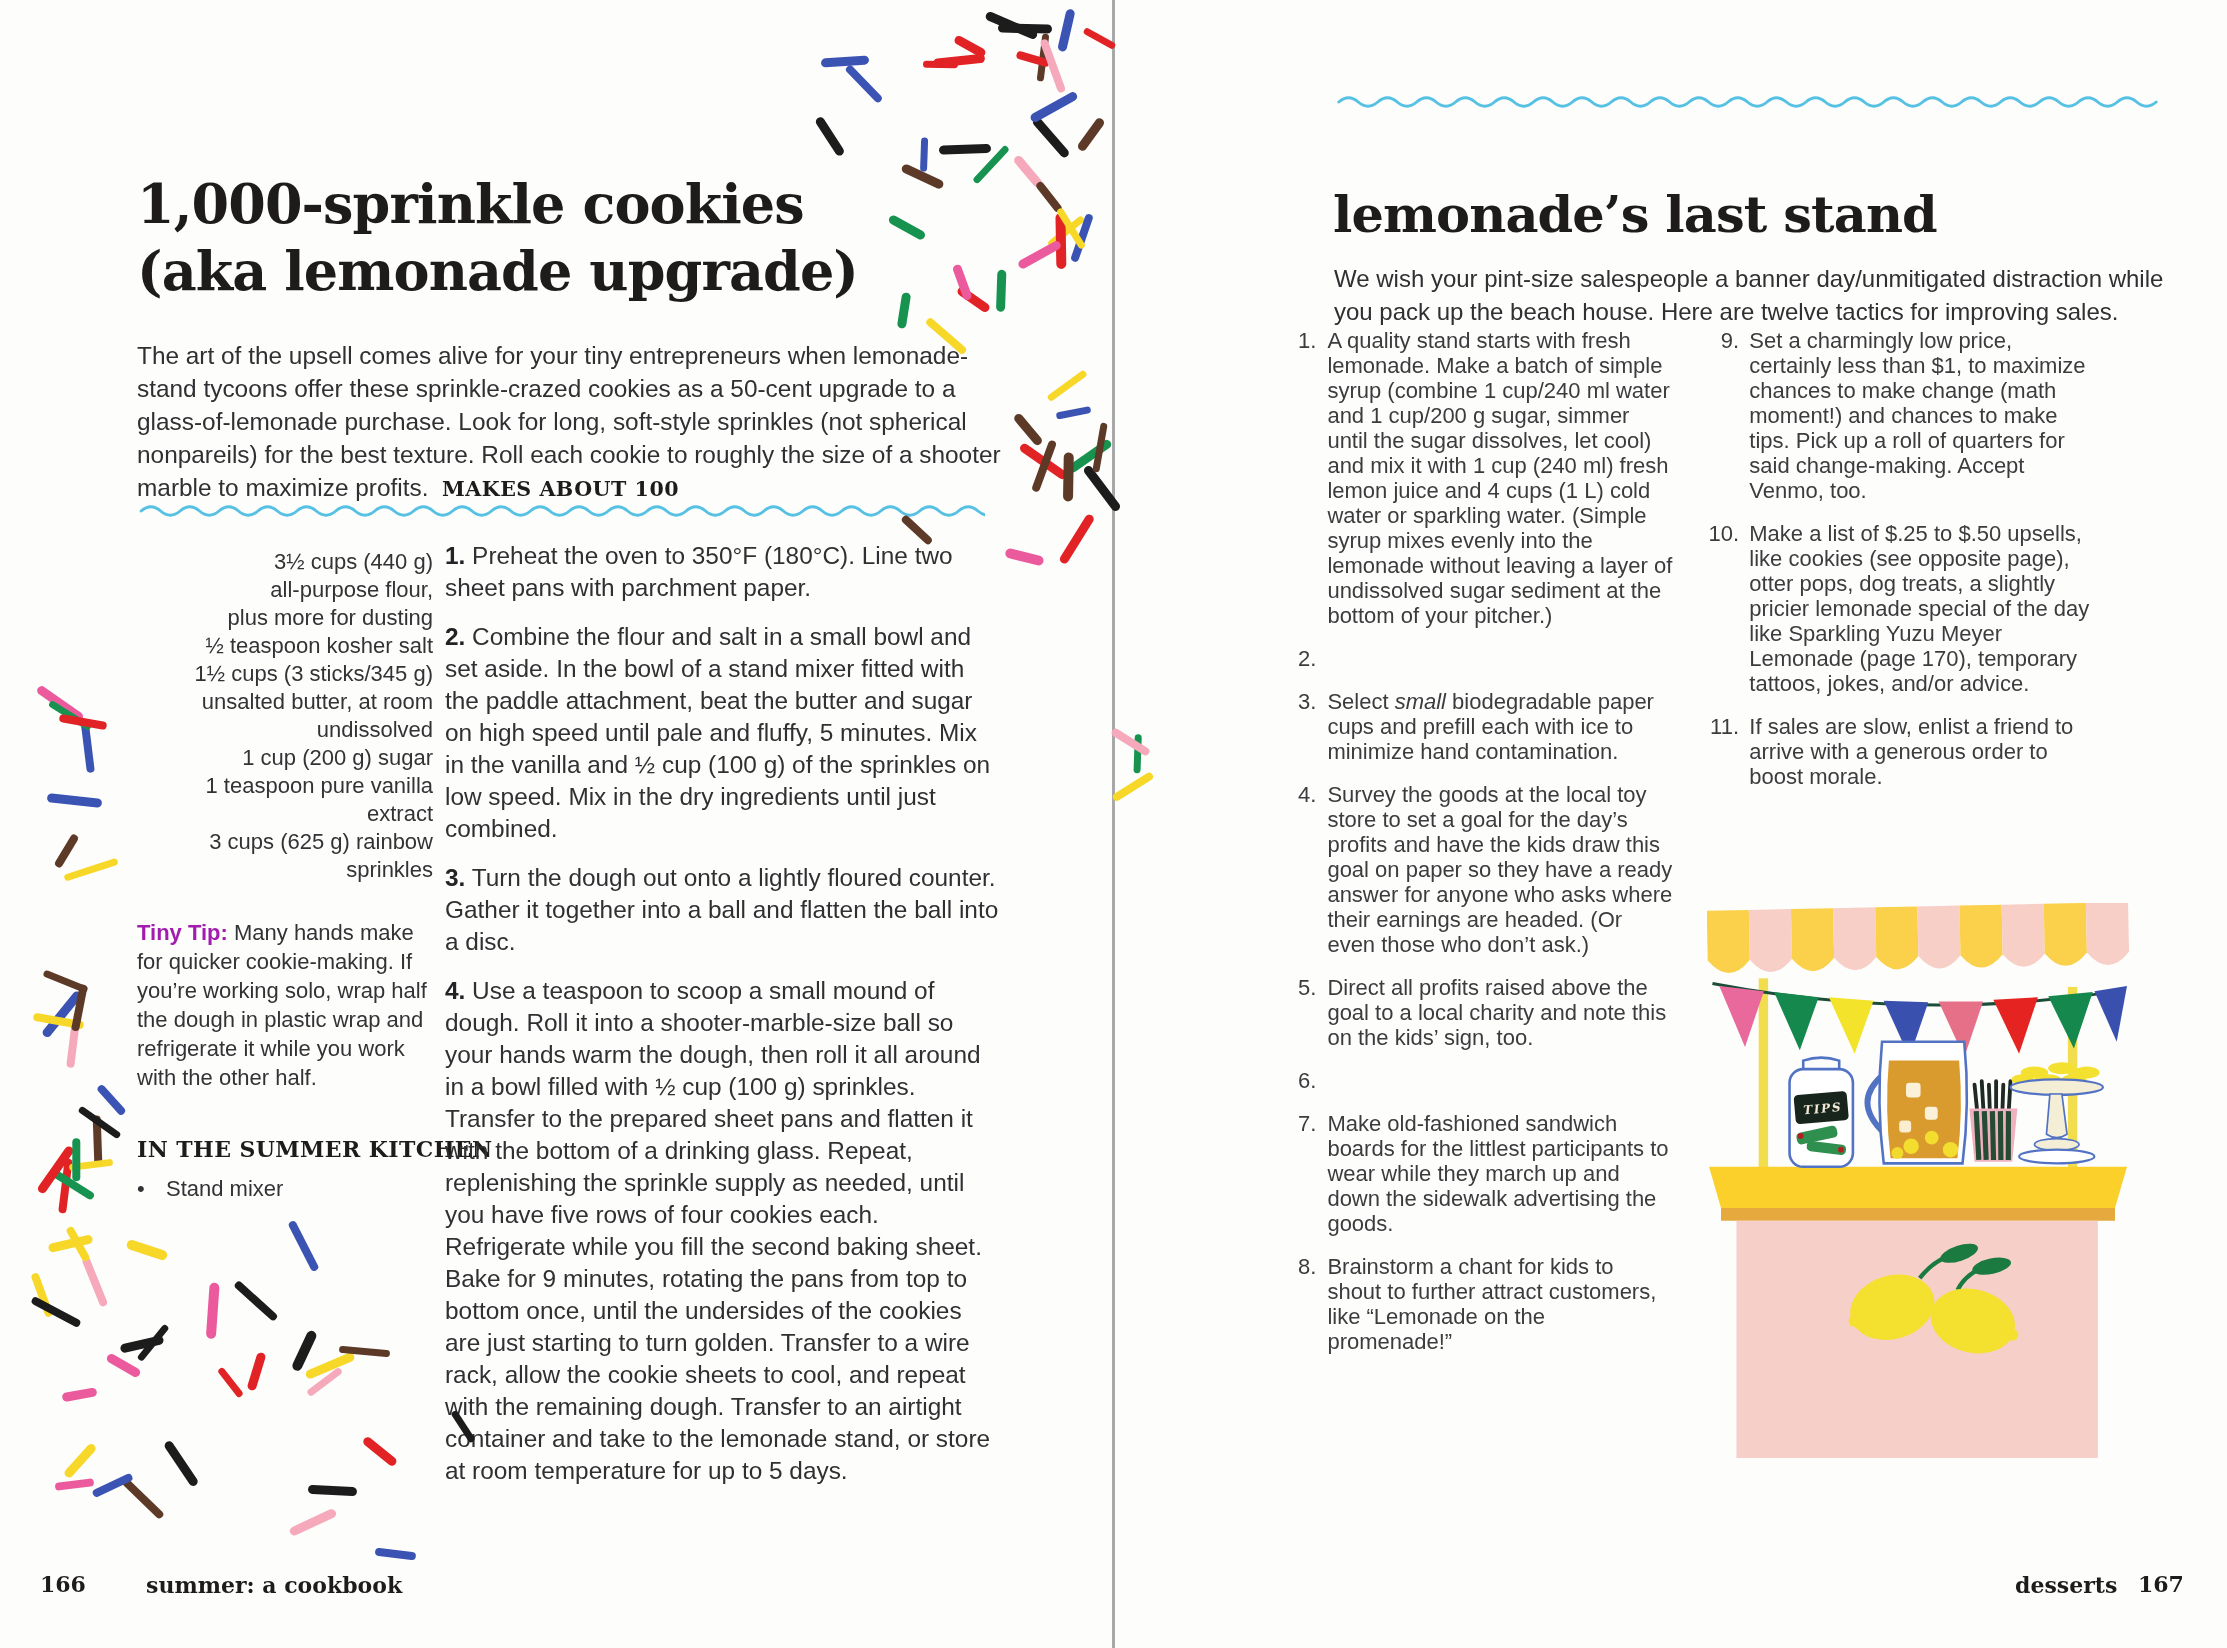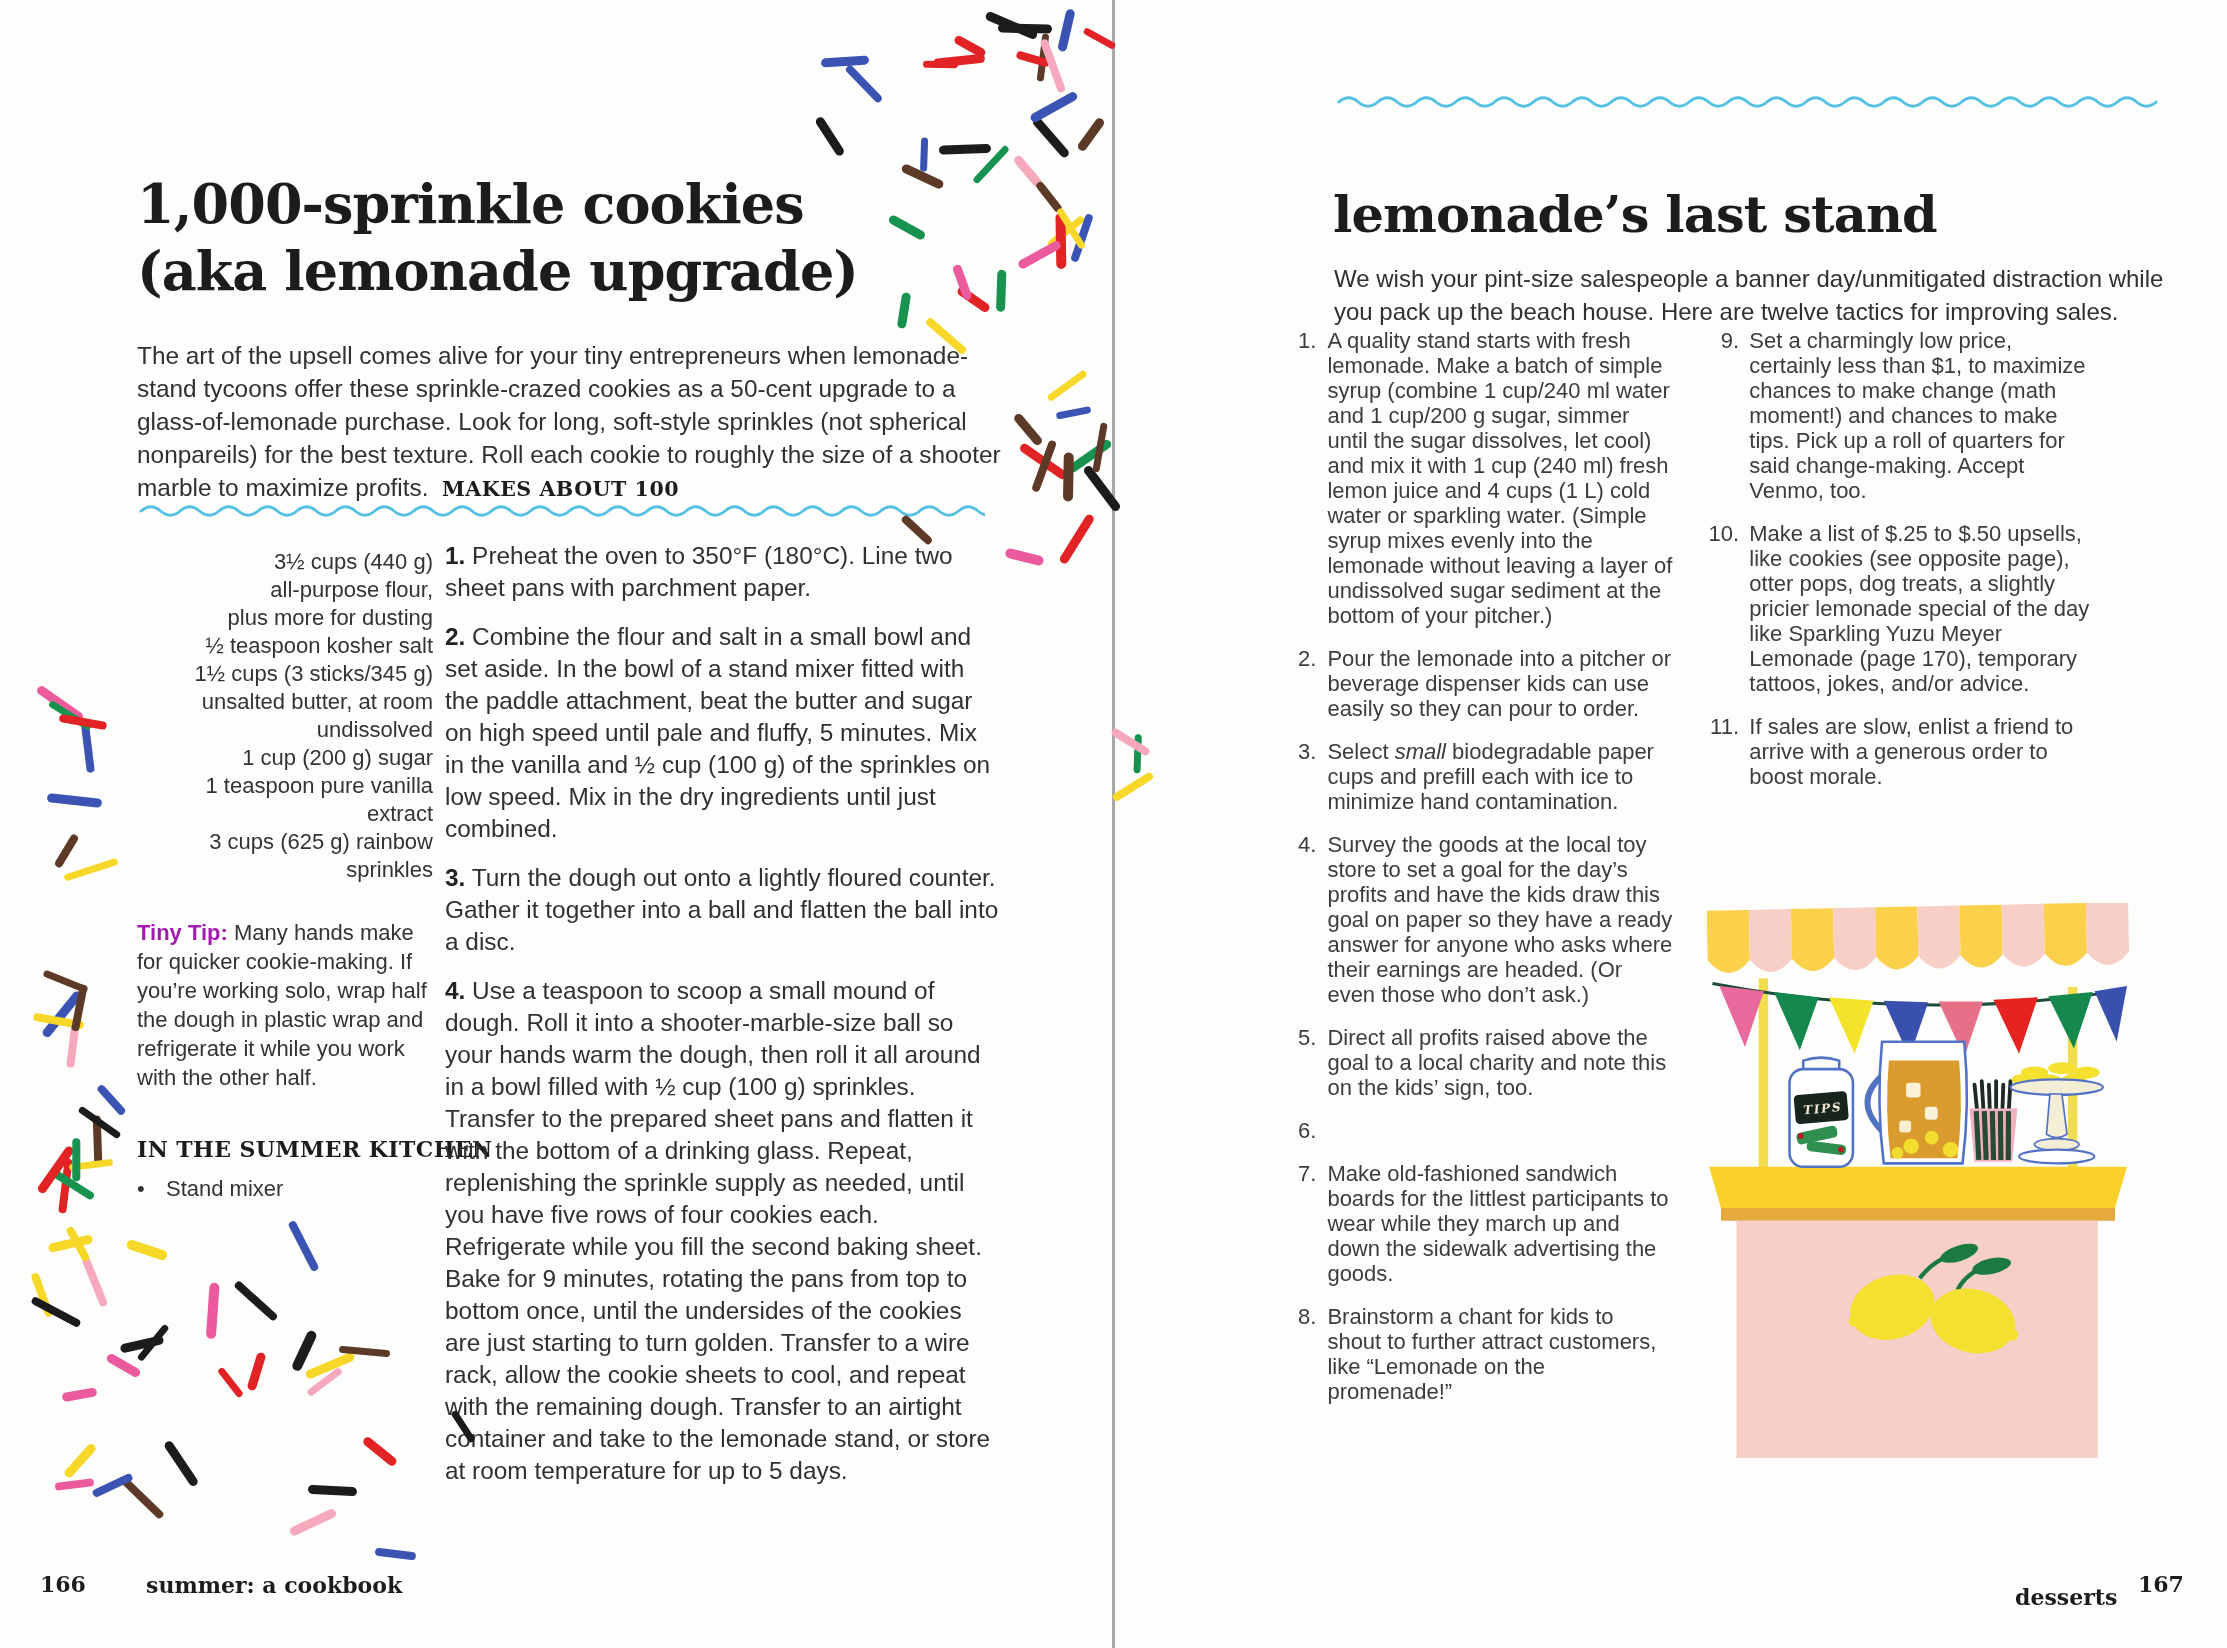--- a/index.html
+++ b/index.html
@@ -40,21 +40,21 @@
   .tn{flex:none;text-align:right;}
   .tcol1 .tn{width:27.4px;margin-right:11px;}
   .tcol2 .tn{width:38px;margin-right:10.3px;}
   .tx{flex:1;}
   .tx i{font-style:italic;}
 
   
   .folio{font-family:"DejaVu Serif",serif;font-weight:700;font-size:22px;color:#1d1c1a;}
   .pg-left{left:40px;top:1571px;}
   .book-left{left:146px;top:1572px;}
-  .sec-right{left:2015px;top:1572px;margin-top:12px;}
+  .sec-right{left:2015px;top:1572px;}
   .pg-right{left:2138px;top:1571px;}
 
   .illus{left:1707px;top:903px;}
   .sprinkle{position:absolute;border-radius:85px;}
   svg text.tips{font-family:"DejaVu Serif",serif;font-style:italic;font-weight:700;fill:#f2ead5;font-size:14px;letter-spacing:2px;}
 </style>
 </head>
 <body>
 
 <div class="spread">
@@ -124,21 +124,20 @@
 
   <p class="abs r-intro">We wish your pint-size salespeople a banner day/unmitigated distraction while you pack up the beach house. Here are twelve tactics for improving sales.</p>
 
   <div class="abs tcol tcol1">
       <div class="titem">
         <span class="tn">1.</span>
         <div class="tx"><span>A quality stand starts with fresh lemonade. Make a batch of simple syrup (combine 1 cup/240 ml water and 1 cup/200 g sugar, simmer until the sugar dissolves, let cool) and mix it with 1 cup (240 ml) fresh lemon juice and 4 cups (1 L) cold water or sparkling water. (Simple syrup mixes evenly into the lemonade without leaving a layer of undissolved sugar sediment at the bottom of your pitcher.)</span></div>
       </div>
       <div class="titem">
         <span class="tn">2.</span>
-        <div class="tx"><span>Pour the lemonade into a pitcher or beverage dispenser kids can use easily so they can pour to order.</span></div>
       </div>
       <div class="titem">
         <span class="tn">3.</span>
         <div class="tx"><span>Select </span><i>small</i><span> biodegradable paper cups and prefill each with ice to minimize hand contamination.</span></div>
       </div>
       <div class="titem">
         <span class="tn">4.</span>
         <div class="tx"><span>Survey the goods at the local toy store to set a goal for the day’s profits and have the kids draw this goal on paper so they have a ready answer for anyone who asks where their earnings are headed. (Or even those who don’t ask.)</span></div>
       </div>
       <div class="titem">

